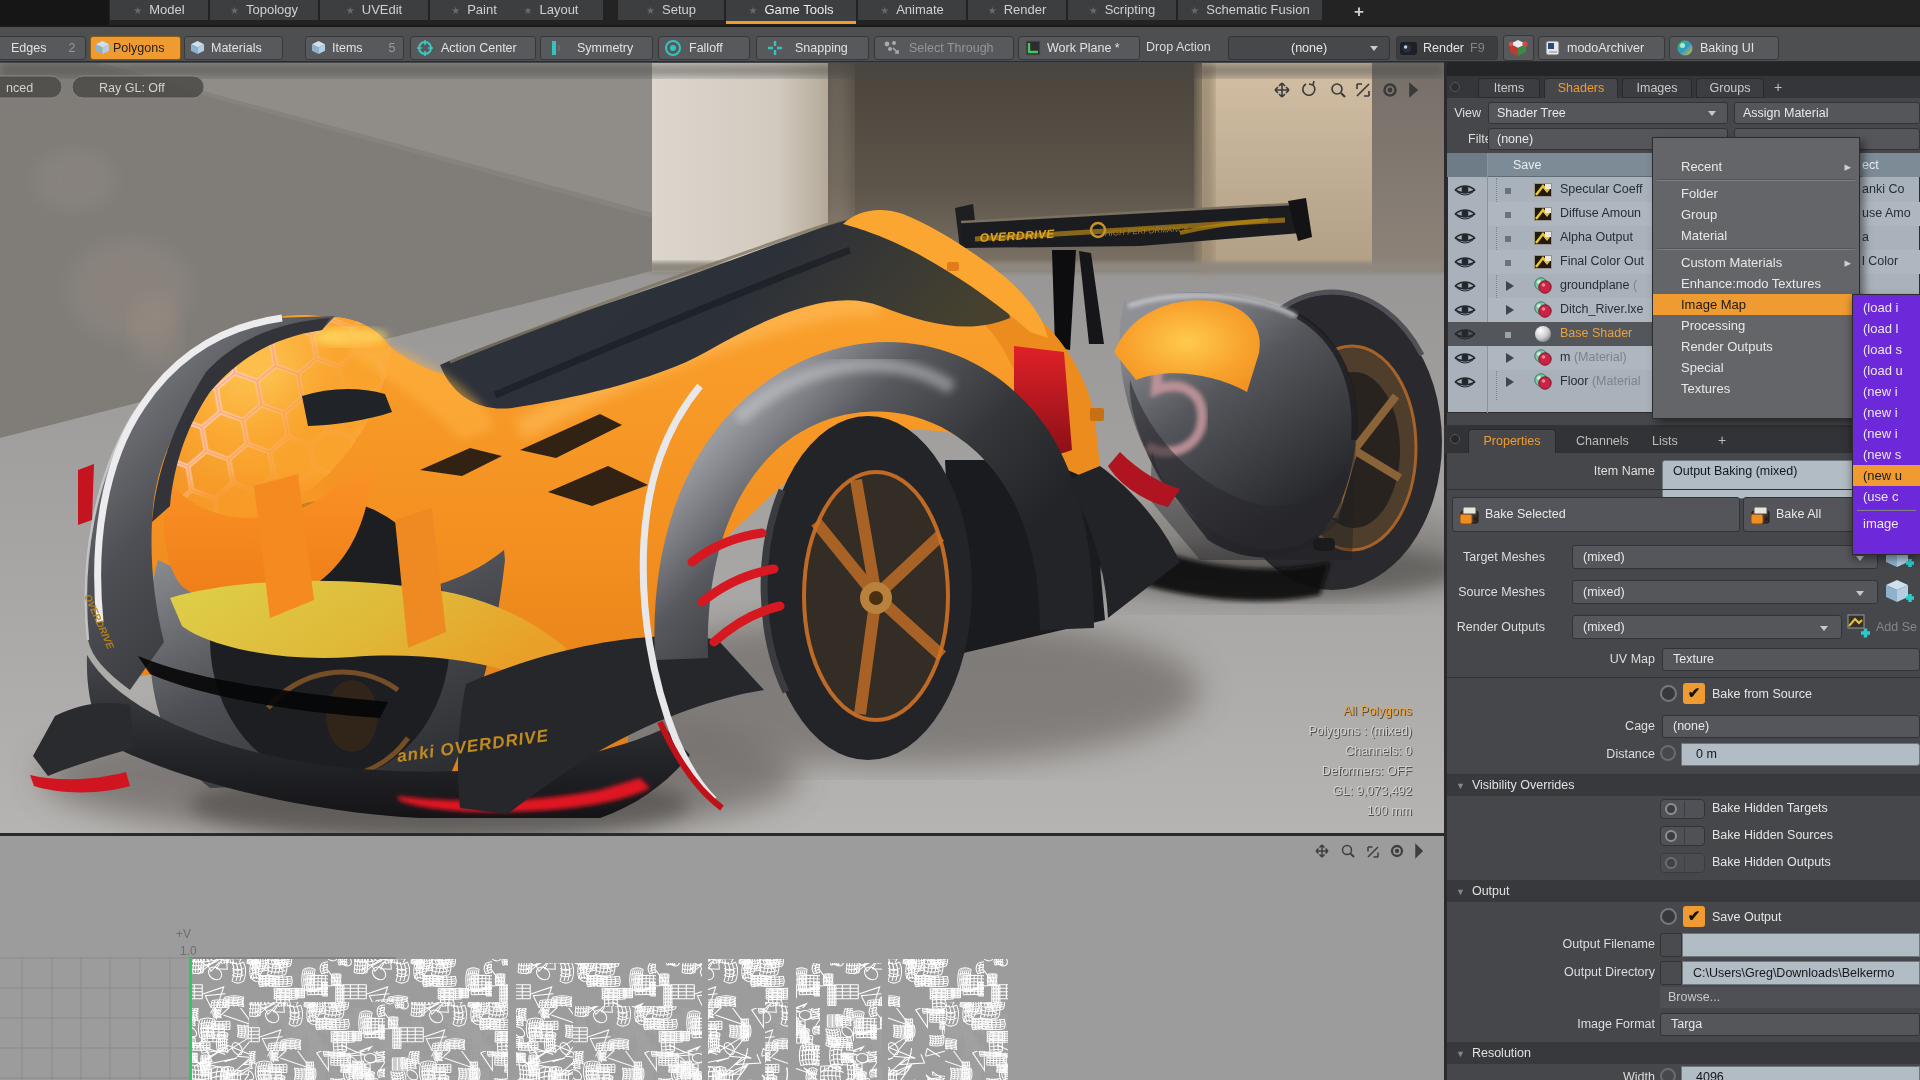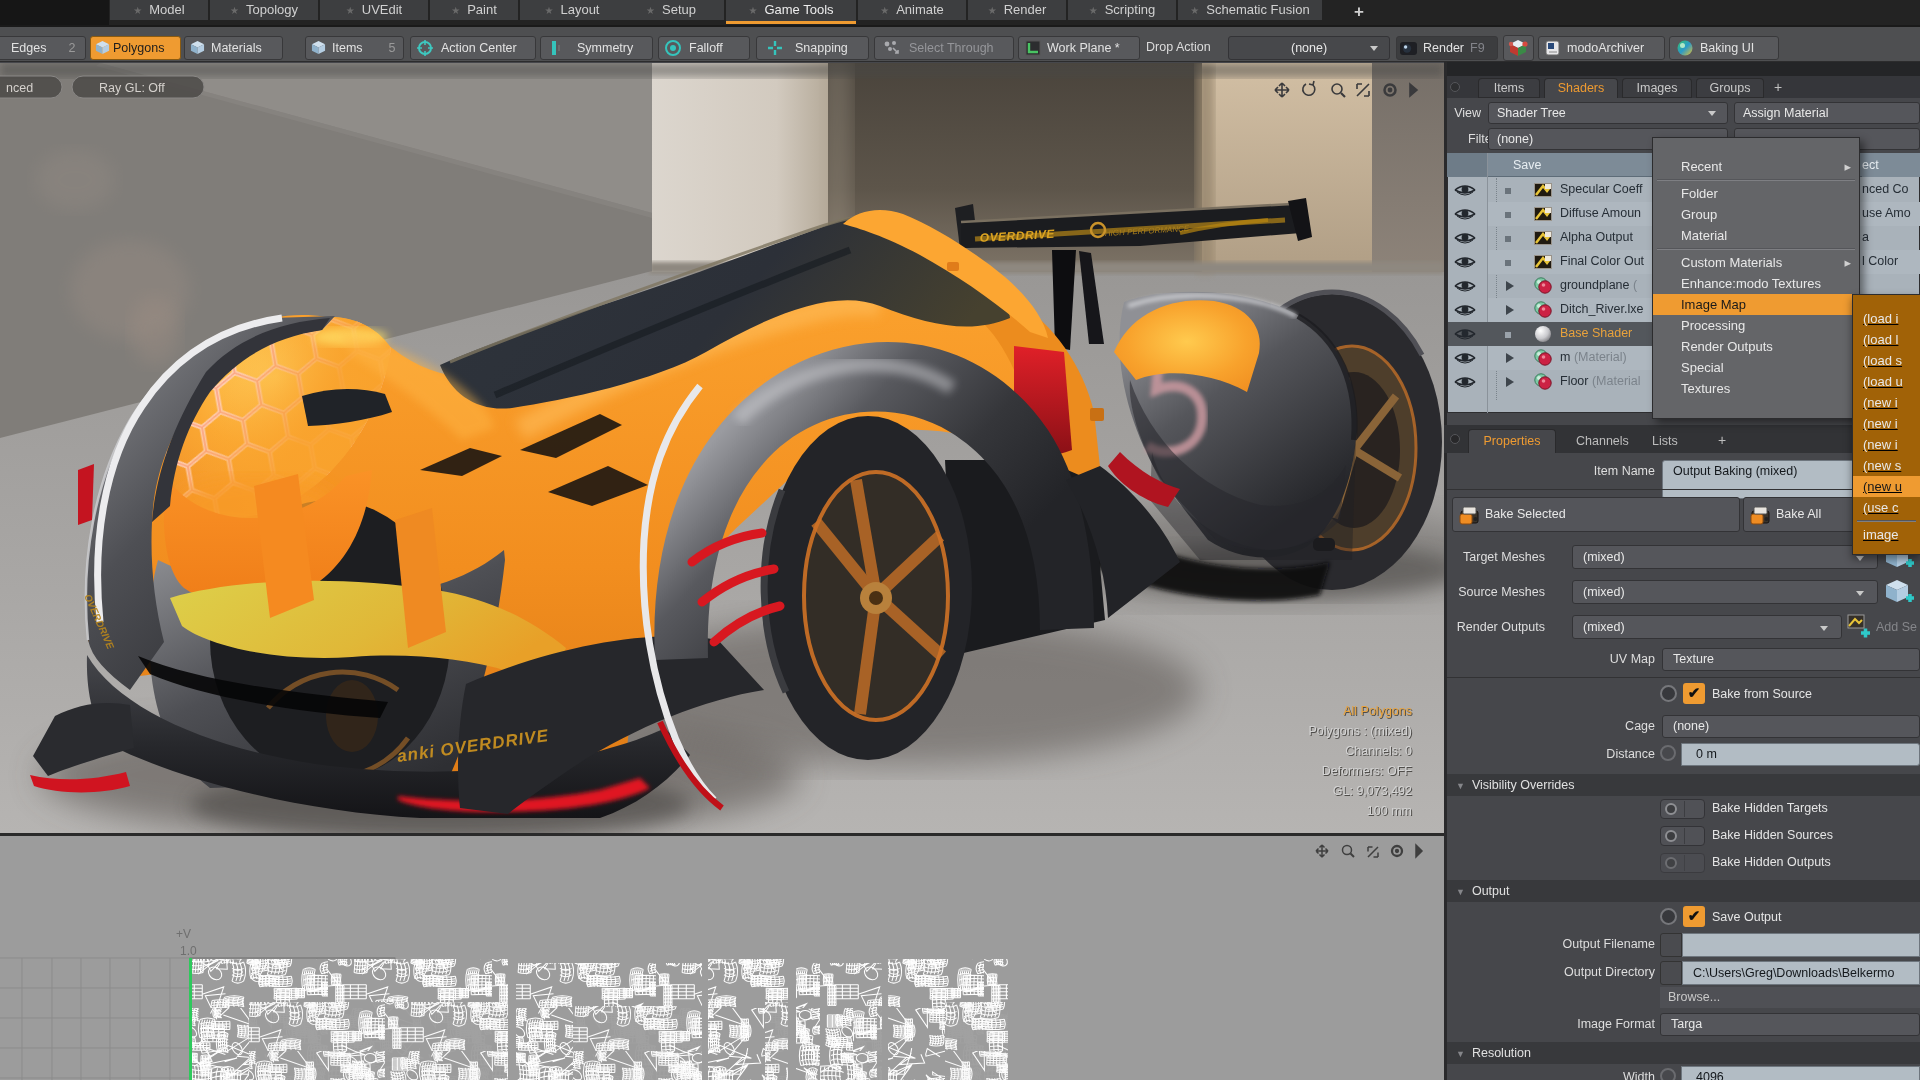--- a/index.html
+++ b/index.html
@@ -33,21 +33,21 @@
 .lbw{position:absolute;color:#e5e5e5;font-size:12.5px;}
 </style></head>
 <body>
 
 <div class="a" style="left:0;top:0;width:1920px;height:26px;background:#232323;"></div>
 <div class="a" style="left:0;top:0;width:109px;height:25px;background:#161616;"></div>
 <div class="tab" style="left:110px;width:98px;color:#d0d0d0;"><span class="st">★</span>Model</div>
 <div class="tab" style="left:210px;width:108px;color:#d0d0d0;"><span class="st">★</span>Topology</div>
 <div class="tab" style="left:320px;width:108px;color:#d0d0d0;"><span class="st">★</span>UVEdit</div>
 <div class="tab" style="left:430px;width:88px;color:#d0d0d0;"><span class="st">★</span>Paint</div>
-<div class="tab" style="left:520px;width:104px;color:#d0d0d0;"><span class="st">★</span>Layout</div>
+<div class="tab" style="left:499px;width:104px;color:#d0d0d0;"><span class="st">★</span>Layout</div>
 <div class="tab" style="left:618px;width:106px;color:#d0d0d0;"><span class="st">★</span>Setup</div>
 <div class="tab" style="left:726px;width:130px;color:#ececec;border-bottom:3px solid #ef9b31;height:24px;"><span class="st">★</span>Game Tools</div>
 <div class="tab" style="left:858px;width:108px;color:#d0d0d0;"><span class="st">★</span>Animate</div>
 <div class="tab" style="left:968px;width:98px;color:#d0d0d0;"><span class="st">★</span>Render</div>
 <div class="tab" style="left:1068px;width:108px;color:#d0d0d0;"><span class="st">★</span>Scripting</div>
 <div class="tab" style="left:1178px;width:144px;color:#d0d0d0;"><span class="st">★</span>Schematic Fusion</div>
 <div class="a" style="left:1354px;top:2px;color:#cfcfcf;font-size:17px;font-weight:bold;">+</div>
 <div class="a" style="left:0;top:25px;width:1920px;height:2px;background:#1a1a1a;"></div>
 <div class="a" style="left:0;top:27px;width:1920px;height:35px;background:#4e4f51;border-bottom:1px solid #2c2c2d;"></div>
 <div class="tbtn" style="left:-8px;width:94px;"><span style="margin-left:18px;">Edges</span><span style="color:#9a9a9a;margin-left:22px;">2</span></div>
@@ -1192,21 +1192,21 @@
     <circle cx="11" cy="6.5" r="3.4" fill="#23282e"></circle>
     <path d="M3,9 Q11,15 19,9" fill="none" stroke="#23282e" stroke-width="1"></path>
   </svg>
 <div class="a" style="left:1505px;top:188px;width:6px;height:6px;background:#6a737b;"></div>
 <svg class="a" style="left:1534px;top:183px" width="18" height="14" viewBox="0 0 18 14">
     <rect x="0.5" y="0.5" width="17" height="13" fill="#201a10" stroke="#99938a"></rect>
     <path d="M2,12 L9,3 L13,8 L16,4" stroke="#e8c438" stroke-width="2.5" fill="none"></path>
     <rect x="11" y="1" width="6" height="5" fill="#efe9dc"></rect>
   </svg>
 <div class="a" style="left:1560px;top:182px;color:#262e36;font-size:12.5px;white-space:nowrap;">Specular Coeff</div>
-<div class="a" style="left:1862px;top:182px;color:#262e36;font-size:12.5px;">nced Co</div>
+<div class="a" style="left:1862px;top:182px;color:#262e36;font-size:12.5px;">anki Co</div>
 <div class="a" style="left:1488px;top:202px;width:432px;height:24px;background:#aeb7bf;"></div>
 <svg class="a" style="left:1454px;top:207px" width="22" height="14" viewBox="0 0 22 14">
     <path d="M1,7 Q11,-1 21,7" fill="none" stroke="#23282e" stroke-width="1.6"></path>
     <path d="M1,7 Q11,13 21,7" fill="none" stroke="#23282e" stroke-width="1.6"></path>
     <circle cx="11" cy="6.5" r="3.4" fill="#23282e"></circle>
     <path d="M3,9 Q11,15 19,9" fill="none" stroke="#23282e" stroke-width="1"></path>
   </svg>
 <div class="a" style="left:1505px;top:212px;width:6px;height:6px;background:#6a737b;"></div>
 <svg class="a" style="left:1534px;top:207px" width="18" height="14" viewBox="0 0 18 14">
     <rect x="0.5" y="0.5" width="17" height="13" fill="#201a10" stroke="#99938a"></rect>
@@ -1444,21 +1444,21 @@
 <div class="mi">Material</div>
 <div class="sep"></div>
 <div class="mi">Custom Materials<span style="position:absolute;right:8px;color:#d0d0d0;">▸</span></div>
 <div class="mi">Enhance:modo Textures</div>
 <div class="mi" style="background:#ef9b31;color:#1a1a1a;">Image Map</div>
 <div class="mi">Processing</div>
 <div class="mi">Render Outputs</div>
 <div class="mi">Special</div>
 <div class="mi">Textures</div>
 </div>
-<div class="a" style="left:1852px;top:294px;width:68px;height:261px;background:#a16207;border:1px solid #2c2c2e;border-right:none;box-shadow:0 4px 8px rgba(0,0,0,0.45);padding-top:13px;overflow:hidden;text-decoration:underline;">
+<div class="a" style="left:1852px;top:294px;width:68px;height:261px;background:#6d28d9;border:1px solid #2c2c2e;border-right:none;box-shadow:0 4px 8px rgba(0,0,0,0.45);padding-top:2px;overflow:hidden;">
 <div class="mi" style="padding-left:10px;white-space:nowrap;">(load i</div>
 <div class="mi" style="padding-left:10px;white-space:nowrap;">(load l</div>
 <div class="mi" style="padding-left:10px;white-space:nowrap;">(load s</div>
 <div class="mi" style="padding-left:10px;white-space:nowrap;">(load u</div>
 <div class="mi" style="padding-left:10px;white-space:nowrap;">(new i</div>
 <div class="mi" style="padding-left:10px;white-space:nowrap;">(new i</div>
 <div class="mi" style="padding-left:10px;white-space:nowrap;">(new i</div>
 <div class="mi" style="padding-left:10px;white-space:nowrap;">(new s</div>
 <div class="mi" style="padding-left:10px;background:#ef9b31;color:#1a1a1a;white-space:nowrap;">(new u</div>
 <div class="mi" style="padding-left:10px;white-space:nowrap;">(use c</div>

